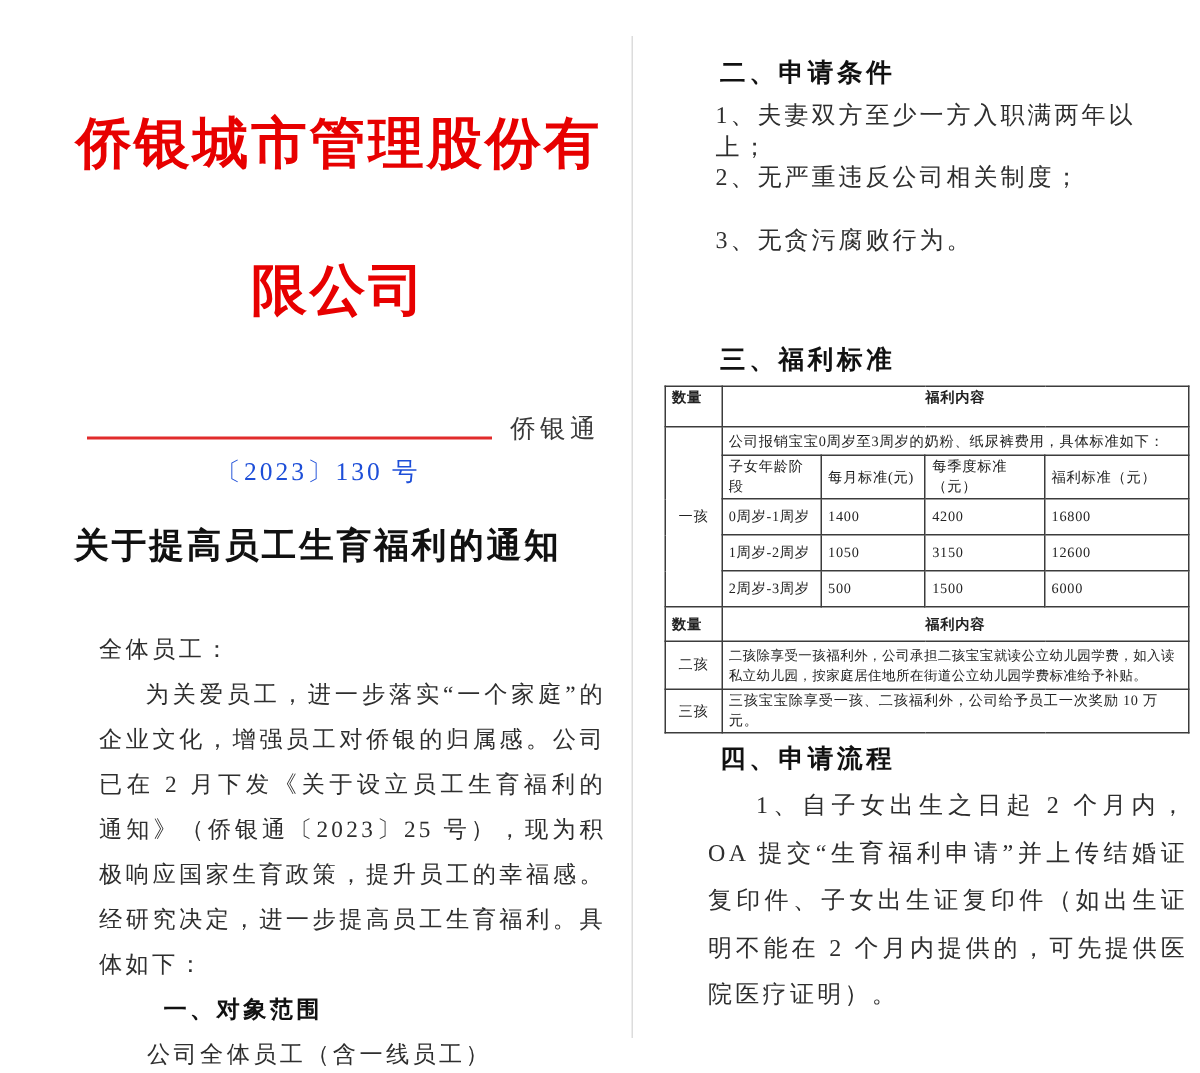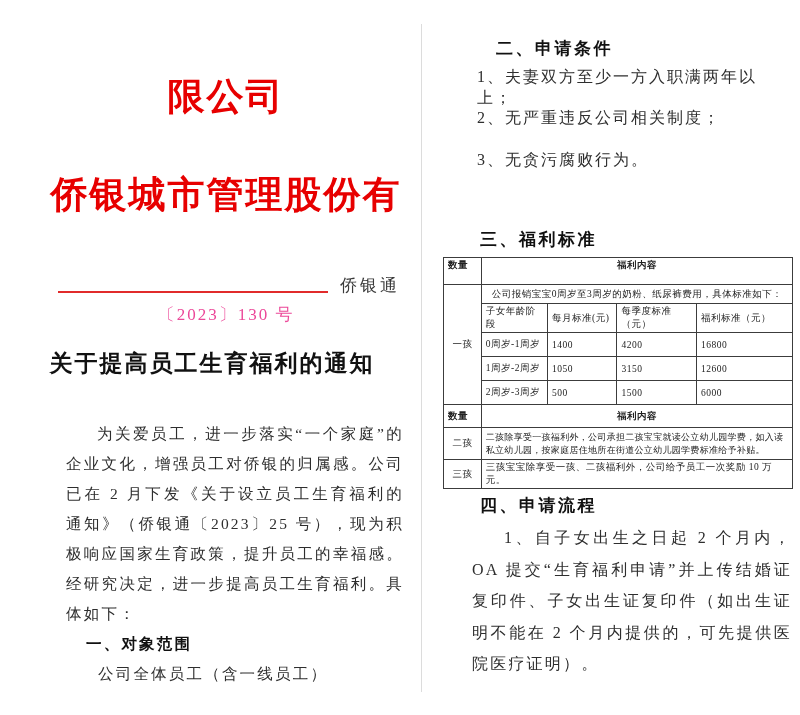--- a/index.html
+++ b/index.html
@@ -11,72 +11,73 @@
   .abs{position:absolute;}
 
   
   .page-divider{left:421px;top:24px;width:1px;height:668px;background:#dcdcdc;}
 
   
   .letterhead{left:30px;top:48px;width:392px;text-align:center;
     color:#e70000;font-weight:bold;font-size:37px;line-height:98px;letter-spacing:2px;}
   .red-rule{left:58px;top:291px;width:270px;height:2px;background:#e12b2b;}
   .issuer{left:340px;top:274px;font-size:17px;letter-spacing:3px;color:#3a3a3a;text-align:right;}
-  .doc-number{left:30px;top:303px;width:392px;text-align:center;font-size:17px;letter-spacing:2px;color:#ec4899;font-family:Liberation Serif, serif;}
+  .doc-number{left:16px;top:303px;width:392px;text-align:center;font-size:17px;letter-spacing:2px;color:#1d4ed8;font-family:Liberation Serif, serif;}
   .doc-title{left:16px;top:348px;width:392px;text-align:center;font-weight:bold;font-size:23px;letter-spacing:2px;color:#111;}
   .left-body{left:66px;top:419px;width:338px;font-size:15.5px;letter-spacing:2.2px;
     line-height:30px;text-align:justify;color:#2e2e2e;}
   .left-body .para{text-indent:2em;}
-  .left-body .sec-head{font-weight:bold;color:#111;margin-left:20px;text-align:left;}
+  .left-body .sec-head{font-weight:bold;color:#111;margin-left:43px;text-align:left;}
   .left-body .sec-body{margin-left:32px;text-align:left;}
 
   
   .s2-head,.s3-head,.s4-head{font-weight:bold;font-size:17px;letter-spacing:2.5px;color:#111;}
-  .s2-head{left:496px;top:37px;}
+  .s2-head{left:480px;top:37px;}
   .cond{left:477px;width:310px;font-size:16px;letter-spacing:2px;color:#2e2e2e;}
   .cond-1{top:67px;} .cond-2{top:108px;} .cond-3{top:150px;}
   .s3-head{left:480px;top:228px;}
   .s4-head{left:480px;top:494px;}
   .s4-para{left:472px;top:522px;width:320px;font-size:16px;letter-spacing:2.2px;
     line-height:31.5px;text-align:justify;text-indent:2em;color:#2e2e2e;}
 
   
   .benefits{left:443px;top:257px;}
   table.benefits-tbl{border-collapse:collapse;table-layout:fixed;width:350px;
     font-size:9.5px;color:#222;letter-spacing:0.5px;padding-left:21px;}
   table.benefits-tbl td{border:1px solid #3c3c3c;padding:1px 4px;vertical-align:middle;
     overflow:hidden;}
   .c-qty{width:37px;} .c-age{width:65px;} .c-month{width:68px;} .c-quarter{width:78px;} .c-year{width:94px;}
   tr.r-hdr td{height:24px;font-weight:bold;vertical-align:top;}
   tr.r-hdr td.hdr-content{text-align:center;}
   tr.r-hdr2 td{height:20px;font-weight:bold;}
   tr.r-hdr2 td.hdr-content{text-align:center;}
   td.qty-label{text-align:center;font-family:Liberation Serif, serif;}
-  tr.r-intro td{height:16px;text-align:center;letter-spacing:0.5px;}
+  tr.r-intro td{height:16px;letter-spacing:0.5px;}
   tr.r-subhdr td{height:25px;vertical-align:middle;}
   tr.r-data td{height:21px;}
   tr.r-two td.cell-text{font-size:9px;line-height:12.5px;letter-spacing:0.3px;height:29px;}
   tr.r-three td.cell-text{height:22px;text-align:left;}
 </style>
 </head>
 <body>
 
 <div class="abs page-divider"></div>
 
 <div class="abs letterhead">
+  <div>侨银城市管理股份有</div>
   <div>限公司</div>
-  <div>侨银城市管理股份有</div>
 </div>
 
 <div class="abs red-rule"></div>
 <div class="abs issuer">侨银通</div>
 <div class="abs doc-number">〔2023〕130 号</div>
 <div class="abs doc-title">关于提高员工生育福利的通知</div>
 
 <div class="abs left-body">
+  <div class="salutation">全体员工：</div>
   <div class="para">为关爱员工，进一步落实“一个家庭”的企业文化，增强员工对侨银的归属感。公司已在 2 月下发《关于设立员工生育福利的通知》（侨银通〔2023〕25 号），现为积极响应国家生育政策，提升员工的幸福感。经研究决定，进一步提高员工生育福利。具体如下：</div>
   <div class="sec-head">一、对象范围</div>
   <div class="sec-body">公司全体员工（含一线员工）</div>
 </div>
 
 <div class="abs s2-head">二、申请条件</div>
 <div class="abs cond cond-1">1、夫妻双方至少一方入职满两年以上；</div>
 <div class="abs cond cond-2">2、无严重违反公司相关制度；</div>
 <div class="abs cond cond-3">3、无贪污腐败行为。</div>
 

